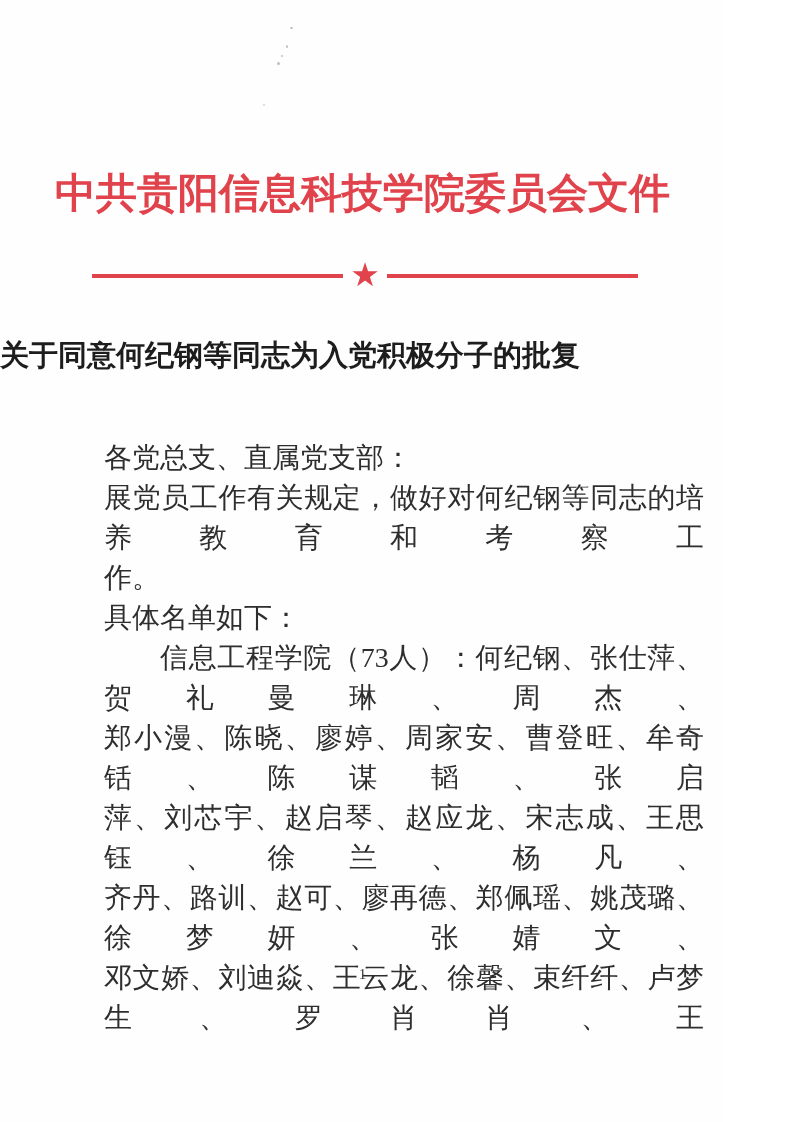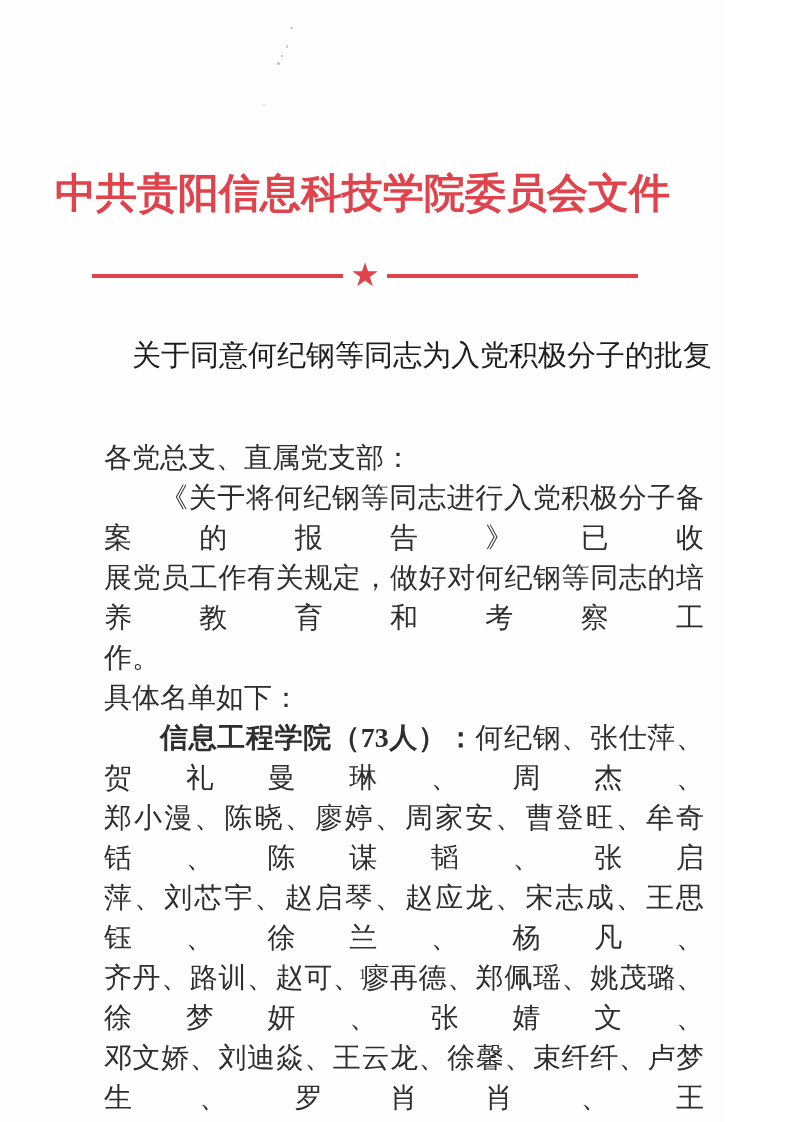--- a/index.html
+++ b/index.html
@@ -62,23 +62,23 @@
     font-size: 33px;
     line-height: 32px;
     color: #e0434c;
     transform: translateY(-1px);
   }
   .doc-title {
     position: absolute;
     top: 334px;
     left: 0;
     right: 13px;
-    text-align: right;
+    text-align: left;
     font-size: 29px;
-    font-weight: 400;
+    font-weight: 700;
     color: #1d1d1d;
     line-height: 42px;
     white-space: nowrap;
   }
   .body-text {
     position: absolute;
     top: 438px;
     left: 104px;
     width: 600px;
     font-size: 28px;
@@ -89,21 +89,21 @@
     overflow: hidden;
   }
   .jl {
     text-align: justify;
     text-align-last: justify;
   }
   .ind {
     text-indent: 2em;
   }
   .bold {
-    font-weight: 700;
+    font-weight: 400;
   }
   .page-number {
     position: absolute;
     top: 966px;
     left: 0;
     right: 0;
     text-align: center;
     font-size: 15px;
     color: #3a3a3a;
   }
@@ -124,21 +124,20 @@
   <div class="divider">
     <div class="rule"></div>
     <div class="star">★</div>
     <div class="rule"></div>
   </div>
 
   <div class="doc-title">关于同意何纪钢等同志为入党积极分子的批复</div>
 
   <div class="body-text">
     <div class="line">各党总支、直属党支部：</div>
-    <div class="line jl ind">《关于将何纪钢等同志进行入党积极分子备案的报告》已收</div>
     <div class="line jl">展党员工作有关规定，做好对何纪钢等同志的培养教育和考察工</div>
     <div class="line">作。</div>
     <div class="line">具体名单如下：</div>
     <div class="line jl ind"><span class="bold">信息工程学院（73人）：</span><span>何纪钢、张仕萍、贺礼曼琳、周杰、</span></div>
     <div class="line jl">郑小漫、陈晓、廖婷、周家安、曹登旺、牟奇铦、陈谋韬、张启</div>
     <div class="line jl">萍、刘芯宇、赵启琴、赵应龙、宋志成、王思钰、徐兰、杨凡、</div>
     <div class="line jl">齐丹、路训、赵可、廖再德、郑佩瑶、姚茂璐、徐梦妍、张婧文、</div>
     <div class="line jl">邓文娇、刘迪焱、王云龙、徐馨、束纤纤、卢梦生、罗肖肖、王</div>
   </div>
 

